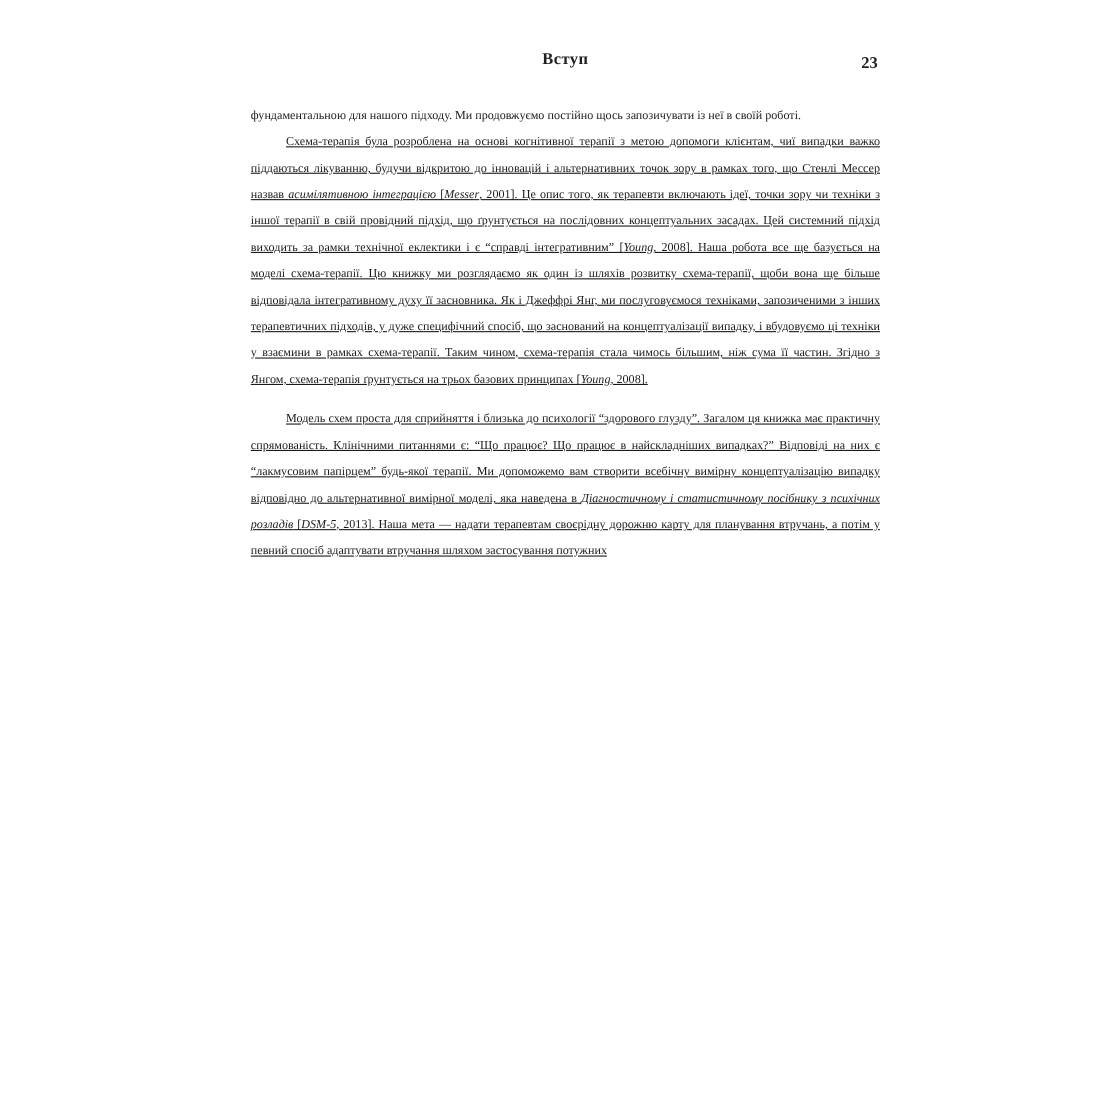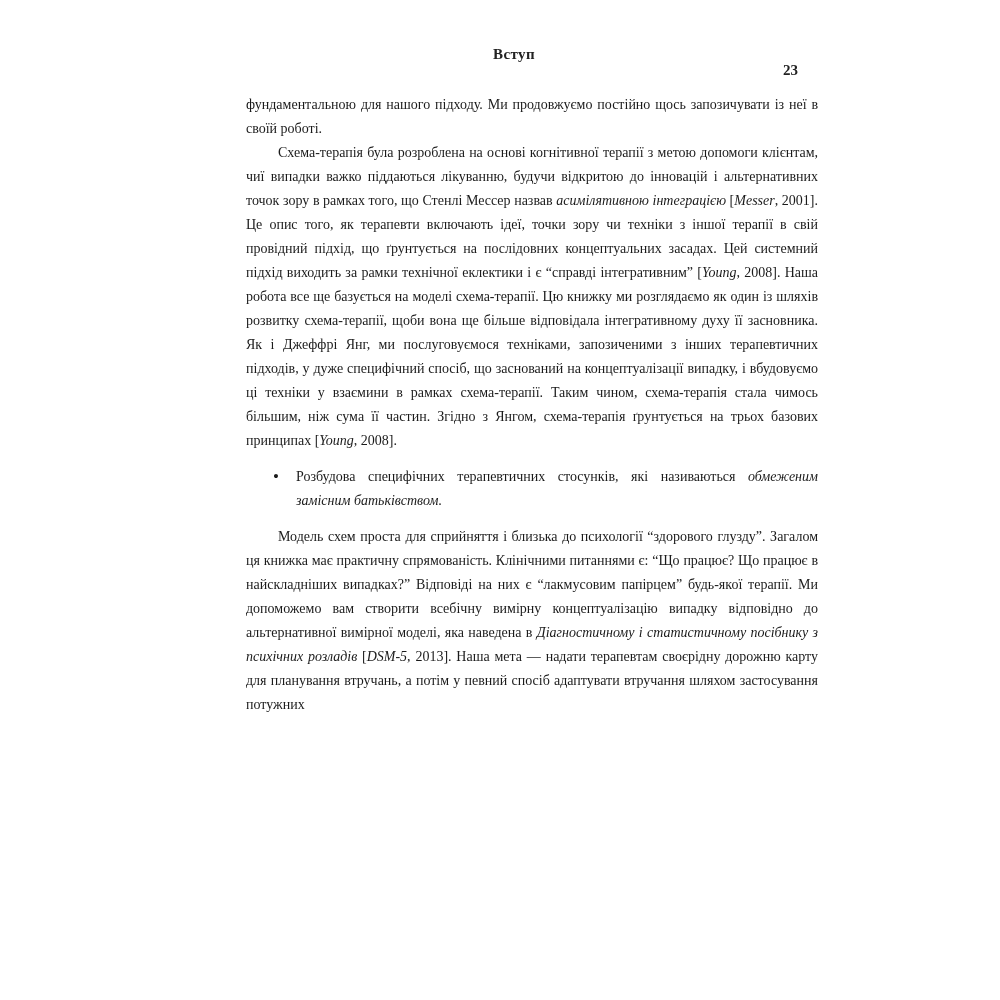--- a/index.html
+++ b/index.html
@@ -27,42 +27,42 @@
   .head-title {
     display: block;
     text-align: center;
     font-weight: bold;
     letter-spacing: 0.4px;
     color: #222;
   }
   .page-number {
     position: absolute;
     right: 2px;
-    top: 16px;
+    top: 4px;
     font-weight: bold;
     color: #222;
   }
   .body-text {
     position: absolute;
     top: 93px;
     left: 228px;
     width: 572px;
-    font-size: 14px;
+    font-size: 11px;
     line-height: 24px;
     text-align: justify;
     hyphens: auto;
-    margin-left: 18px;
     -webkit-hyphens: auto;
   }
   .body-text p {
     margin: 0;
     padding: 0;
   }
   .body-text p.indent {
     text-indent: 32px;
+    text-decoration: underline;
   }
   .italic {
     font-style: italic;
   }
   ul.bullet-list {
     list-style: none;
     margin: 12px 0 12px 0;
     padding: 0 0 0 50px;
   }
   ul.bullet-list li {
@@ -86,17 +86,16 @@
 
 <div class="page">
   <div class="running-head">
     <span class="head-title">Вступ</span>
     <span class="page-number">23</span>
   </div>
   <div class="body-text">
       <p class=""><span>фундаментальною для нашого підходу. Ми продовжуємо постійно щось запозичувати із неї в своїй роботі.</span></p>
       <p class="indent"><span>Схема-терапія була розроблена на основі когнітивної терапії з метою допомоги клієнтам, чиї випадки важко піддаються лікуванню, будучи відкритою до інновацій і альтернативних точок зору в рамках того, що Стенлі Мессер назвав </span><span class="italic">асимілятивною інтеграцією</span><span> [</span><span class="italic">Messer</span><span>, 2001]. Це опис того, як терапевти включають ідеї, точки зору чи техніки з іншої терапії в свій провідний підхід, що ґрунтується на послідовних концептуальних засадах. Цей системний підхід виходить за рамки технічної еклектики і є “справді інтегративним” [</span><span class="italic">Young</span><span>, 2008]. Наша робота все ще базується на моделі схема-терапії. Цю книжку ми розглядаємо як один із шляхів розвитку схема-терапії, щоби вона ще більше відповідала інтегративному духу її засновника. Як і Джеффрі Янг, ми послуговуємося техніками, запозиченими з інших терапевтичних підходів, у дуже специфічний спосіб, що заснований на концептуалізації випадку, і вбудовуємо ці техніки у взаємини в рамках схема-терапії. Таким чином, схема-терапія стала чимось більшим, ніж сума її частин. Згідно з Янгом, схема-терапія ґрунтується на трьох базових принципах [</span><span class="italic">Young</span><span>, 2008].</span></p>
       <ul class="bullet-list">
-        <li><span>Розбудова специфічних терапевтичних стосунків, які називаються </span><span class="italic">обмеженим замісним батьківством</span><span>.</span></li>
       </ul>
       <p class="indent"><span>Модель схем проста для сприйняття і близька до психології “здорового глузду”. Загалом ця книжка має практичну спрямованість. Клінічними питаннями є: “Що працює? Що працює в найскладніших випадках?” Відповіді на них є “лакмусовим папірцем” будь-якої терапії. Ми допоможемо вам створити всебічну вимірну концептуалізацію випадку відповідно до альтернативної вимірної моделі, яка наведена в </span><span class="italic">Діагностичному і статистичному посібнику з психічних розладів</span><span> [</span><span class="italic">DSM-5</span><span>, 2013]. Наша мета — надати терапевтам своєрідну дорожню карту для планування втручань, а потім у певний спосіб адаптувати втручання шляхом застосування потужних</span></p>
     </div>
 </div>
 
 </body></html>

